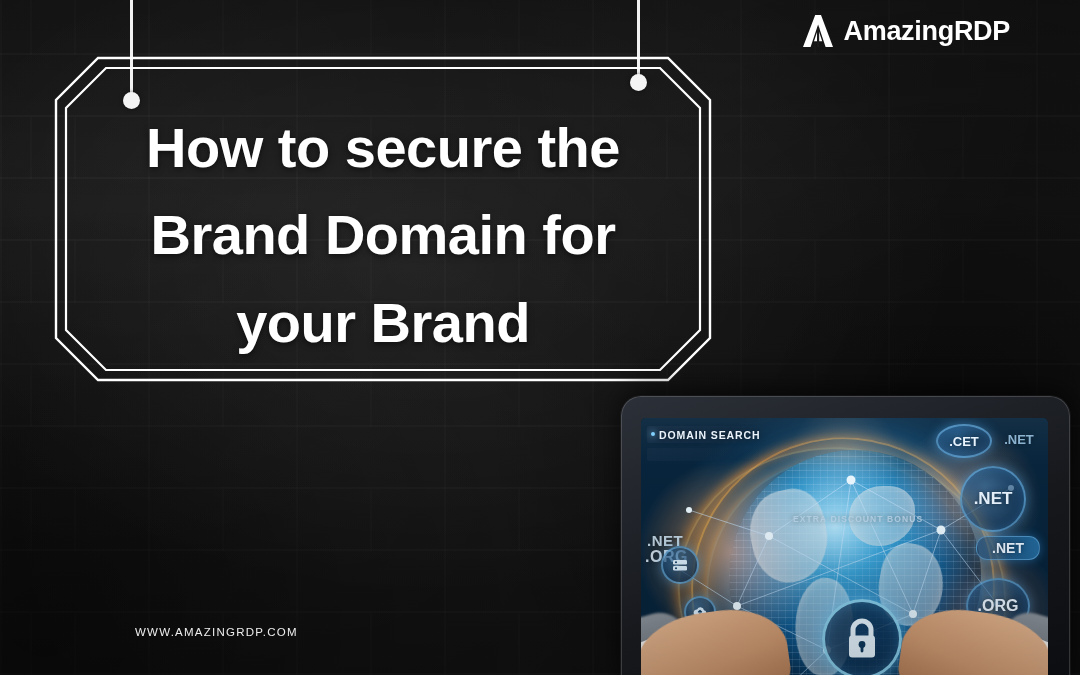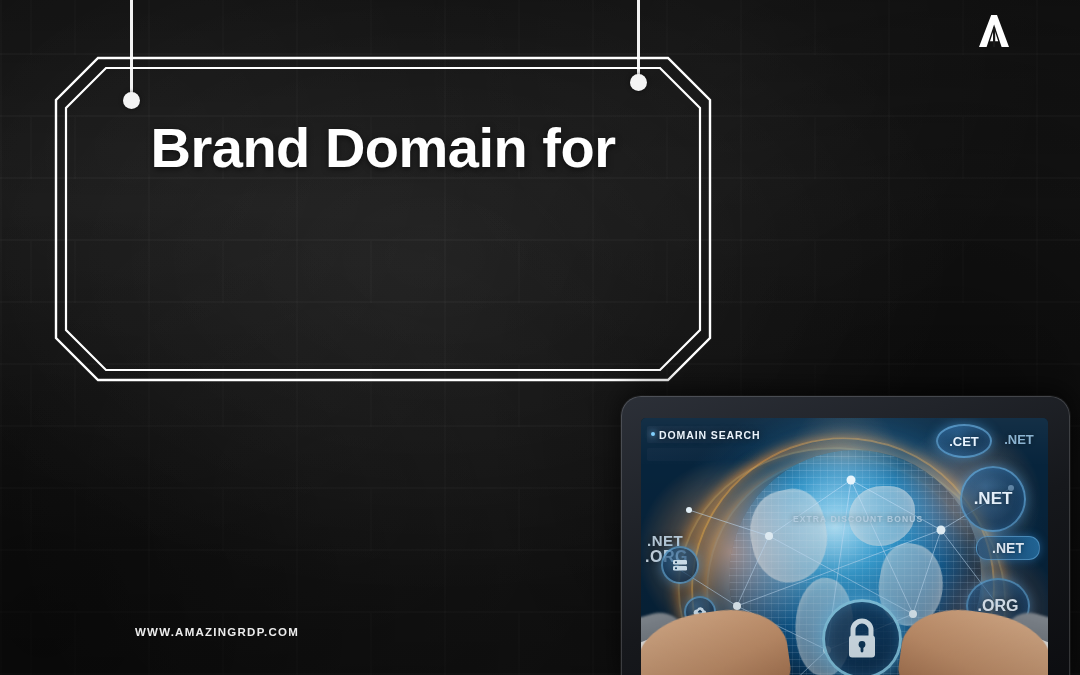--- a/index.html
+++ b/index.html
@@ -90,21 +90,21 @@
   }
   .brand-mark{display:block;}
   .brand-text{
     color:#ffffff;font-size:27px;font-weight:700;letter-spacing:-0.3px;
     white-space:nowrap;
   }
 
   
   .site-url{
     position:absolute;left:135px;top:626px;
-    color:#ededed;font-size:11.5px;font-weight:700;letter-spacing:1.25px;
+    color:#ededed;font-size:11.5px;font-weight:400;letter-spacing:1.25px;
     white-space:nowrap;
   }
 
   
   .tablet{
     position:absolute;left:621px;top:396px;width:449px;height:290px;
     border-radius:20px 20px 0 0;
     background:linear-gradient(160deg,#2c3038,#16181c 55%,#0c0d10);
     box-shadow:0 -6px 26px rgba(0,0,0,0.65), 0 0 0 1px rgba(255,255,255,0.07);
     overflow:hidden;
@@ -294,31 +294,34 @@
   <div class="frame">
     <svg width="658" height="326" viewBox="0 0 658 326" fill="none">
 
       <path d="M44 2 H614 L656 44 V282 L614 324 H44 L2 282 V44 Z" stroke="#ffffff" stroke-width="2.4" fill="none" stroke-linejoin="miter"></path>
 
       <path d="M52 12 H606 L646 52 V274 L606 314 H52 L12 274 V52 Z" stroke="#ffffff" stroke-width="2.2" fill="none" stroke-linejoin="miter"></path>
     </svg>
   </div>
 
   <div class="headline">
+    <span class="ln">How to secure the</span>
     <span class="ln">Brand Domain for</span>
+    <span class="ln">your Brand</span>
   </div>
 
   <div class="brand">
     <span>
       <svg class="brand-mark" width="32" height="34" viewBox="0 0 32 34" fill="none">
         <path d="M13.2 1 H19.0 L31 33 H23.6 L16.1 10.4 L8.6 33 H1 L13.2 1 Z
                  M16.1 14.8 L20.2 27.2 H12.0 L16.1 14.8 Z" fill="#ffffff"></path>
         <rect x="15.0" y="13.5" width="2.2" height="19.5" fill="#1a1a1a"></rect>
       </svg>
     </span>
+    <span class="brand-text">AmazingRDP</span>
   </div>
 
   <div class="site-url">WWW.AMAZINGRDP.COM</div>
 
   <div class="tablet">
     <div class="tablet-rim"></div>
 
     <div class="screen">
       <div class="sc-base"></div>
 

